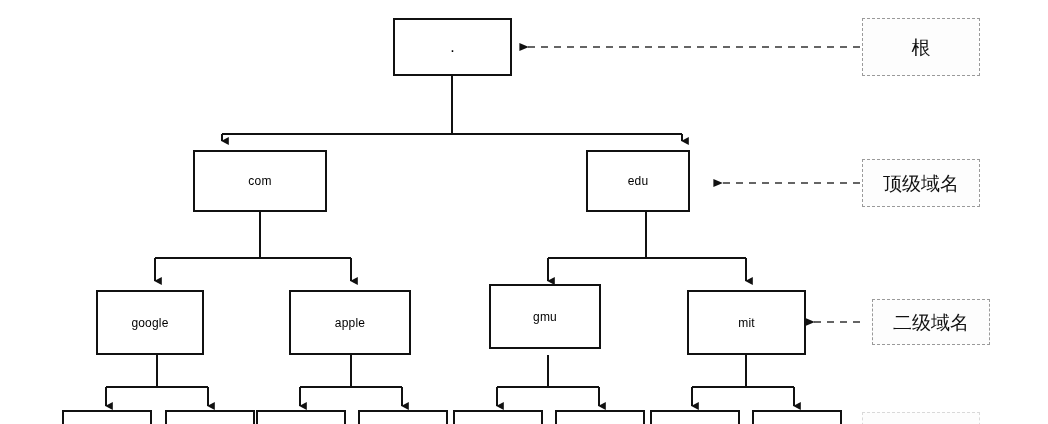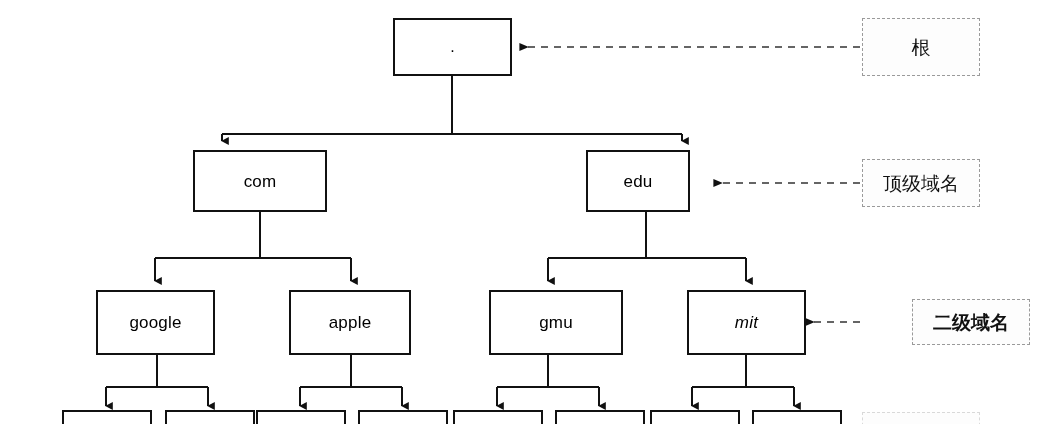--- a/index.html
+++ b/index.html
@@ -17,21 +17,21 @@
   }
   .node {
     position: absolute;
     box-sizing: border-box;
     border: 2px solid #111111;
     background: #ffffff;
     display: flex;
     align-items: center;
     justify-content: center;
     color: #000000;
-    font-size: 17px;
+    font-size: 12px;
     line-height: 1;
     letter-spacing: 0.2px;
   }
   .node.root-node {
     font-size: 16px;
     align-items: center;
   }
   .node.leaf-node {
     border-bottom: none;
   }
@@ -141,32 +141,32 @@
       <path class="dash-line" d="M860,183 L714,183" marker-end="url(#arrow-left)"></path>
       <path class="dash-line" d="M860,322 L806,322" marker-end="url(#arrow-left)"></path>
     </g>
   </svg>
 
   <div class="node root-node" style="left:393px; top:18px; width:119px; height:58px;">.</div>
 
   <div class="node" style="left:193px; top:150px; width:134px; height:62px;">com</div>
   <div class="node" style="left:586px; top:150px; width:104px; height:62px;">edu</div>
 
-  <div class="node" style="left:96px; top:290px; width:119px; height:65px;">google</div>
+  <div class="node" style="left:96px; top:290px; width:108px; height:65px;">google</div>
   <div class="node" style="left:289px; top:290px; width:122px; height:65px;text-align:center;">apple</div>
-  <div class="node" style="left:489px; top:290px; width:134px; height:65px;">gmu</div>
-  <div class="node" style="left:687px; top:290px; width:119px; height:65px;font-style:italic;">mit</div>
+  <div class="node" style="left:489px; top:284px; width:112px; height:65px;">gmu</div>
+  <div class="node" style="left:687px; top:290px; width:119px; height:65px;">mit</div>
 
   <div class="node leaf-node" style="left:62px; top:410px; width:90px; height:30px;"></div>
   <div class="node leaf-node" style="left:165px; top:410px; width:90px; height:30px;"></div>
   <div class="node leaf-node" style="left:256px; top:410px; width:90px; height:30px;"></div>
   <div class="node leaf-node" style="left:358px; top:410px; width:90px; height:30px;"></div>
   <div class="node leaf-node" style="left:453px; top:410px; width:90px; height:30px;"></div>
   <div class="node leaf-node" style="left:555px; top:410px; width:90px; height:30px;"></div>
   <div class="node leaf-node" style="left:650px; top:410px; width:90px; height:30px;"></div>
   <div class="node leaf-node" style="left:752px; top:410px; width:90px; height:30px;"></div>
 
   <div class="label-box" style="left:862px; top:18px; width:118px; height:58px;">根</div>
   <div class="label-box" style="left:862px; top:159px; width:118px; height:48px;text-align:right;">顶级域名</div>
-  <div class="label-box" style="left:912px; top:299px; width:118px; height:46px;font-weight:bold;">二级域名</div>
+  <div class="label-box" style="left:872px; top:299px; width:118px; height:46px;">二级域名</div>
   <div class="label-box faint" style="left:862px; top:412px; width:118px; height:30px;"></div>
 
 </div>
 
 </body></html>

